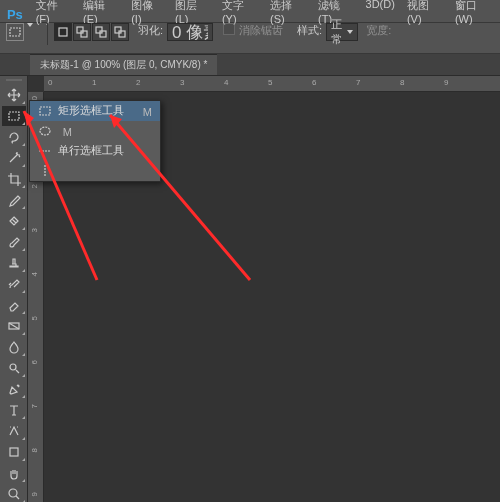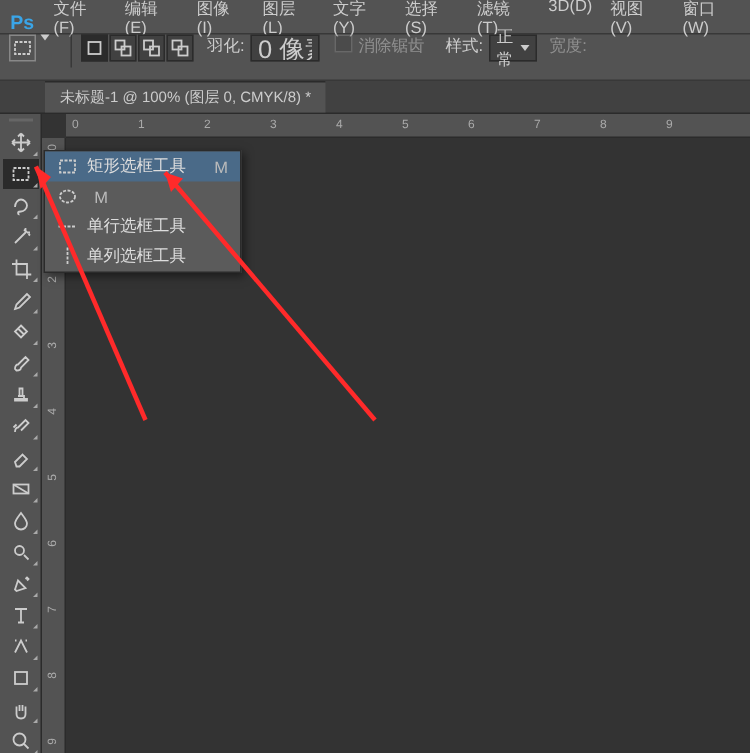--- a/index.html
+++ b/index.html
@@ -294,21 +294,20 @@
       </span>
       <span class="pl">单行选框工具</span>
       <span class="ps"></span>
     </div>
     <div class="popup-row">
       <span class="pi">
         <svg class="ico">
           <path d="M7 1v12" stroke-dasharray="2 1"></path>
         </svg>
       </span>
-      <span class="pl">单列选框工具</span>
       <span class="ps"></span>
     </div>
   </div>
 
 <svg class="arrow" style="left:0;top:0" width="500" height="502">
   <line x1="97" y1="280" x2="24" y2="111"></line>
   <polygon points="24,111 34,118 27,126"></polygon>
   <line x1="250" y1="280" x2="110" y2="115"></line>
   <polygon points="110,115 122,119 114,128"></polygon>
 </svg>

